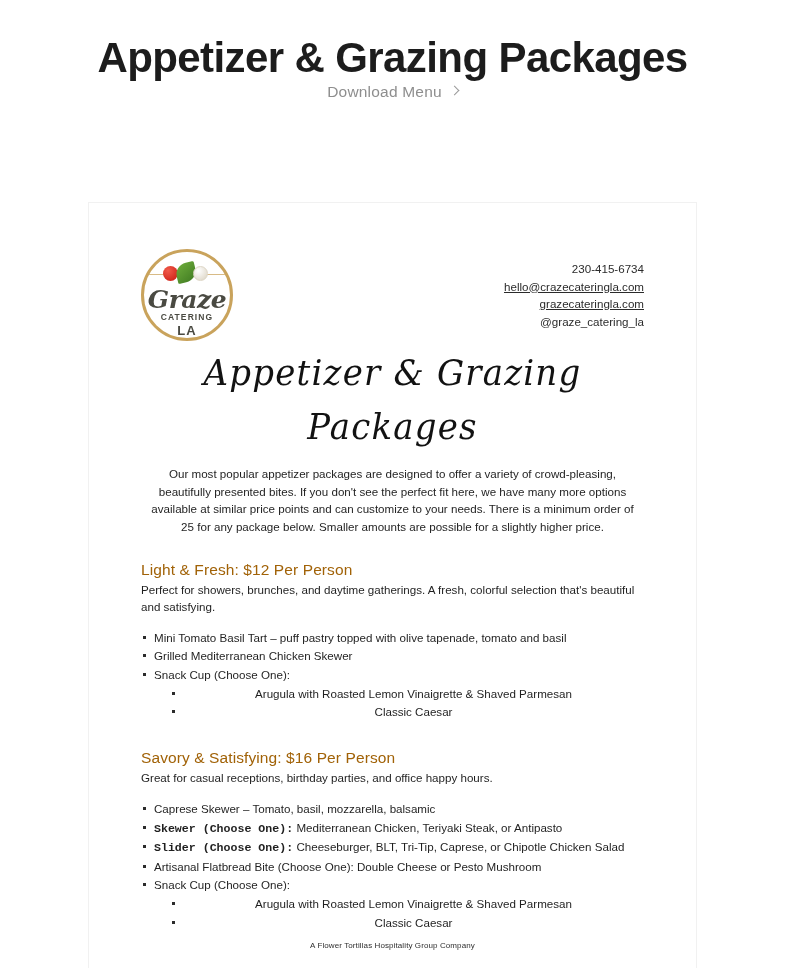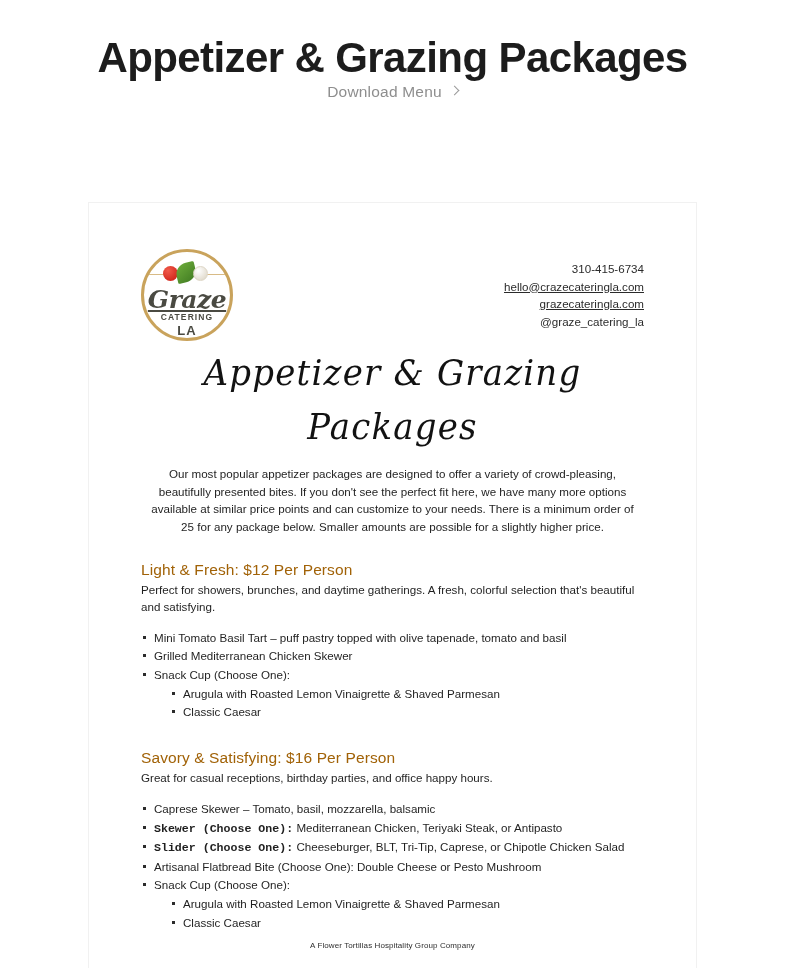--- a/index.html
+++ b/index.html
@@ -139,21 +139,20 @@
     left: 0;
     right: 0;
     top: 36px;
     text-align: center;
     font-family: "DejaVu Serif", serif;
     font-style: italic;
     font-weight: 700;
     font-size: 25px;
     color: #4a4a42;
     letter-spacing: -0.5px;
-    text-decoration: underline;
   }
   .logo-sub1 {
     position: absolute;
     left: 0; right: 0;
     top: 63px;
     text-align: center;
     font-size: 8.5px;
     font-weight: 700;
     letter-spacing: 1.1px;
     color: #4a4a42;
@@ -244,20 +243,21 @@
     left: 2px;
     top: 7px;
     width: 3px;
     height: 3px;
     background: #2b2b2b;
   }
   ul.sub {
     list-style: none;
     margin-top: 1px;
     padding-left: 16px;
+    text-align: center;
   }
   ul.sub > li {
     position: relative;
     padding-left: 13px;
     font-size: 11.6px;
     line-height: 1.62;
     color: #1f1f1f;
   }
   ul.sub > li::before {
     content: "";
@@ -309,21 +309,21 @@
           <div class="sk-tomato"></div>
           <div class="sk-basil"></div>
           <div class="sk-mozz"></div>
         </div>
         <div class="logo-word">Graze</div>
         <div class="logo-sub1">CATERING</div>
         <div class="logo-sub2">LA</div>
       </div>
 
       <div class="contact">
-        <div class="ln">310-415-6734</div>
+        <div class="ln">230-415-6734</div>
         <a class="u" href="#">hello@crazecateringla.com</a>
         <a class="u" href="#">grazecateringla.com</a>
         <div class="ln">@graze_catering_la</div>
       </div>
 
     </div>
 
     <div class="script-title">Appetizer &amp; Grazing Packages</div>
 
     <p class="intro">Our most popular appetizer packages are designed to offer a variety of crowd-pleasing, beautifully presented bites. If you don't see the perfect fit here, we have many more options available at similar price points and can customize to your needs.  There is a minimum order of 25 for any package below.  Smaller amounts are possible for a slightly higher price.</p>

